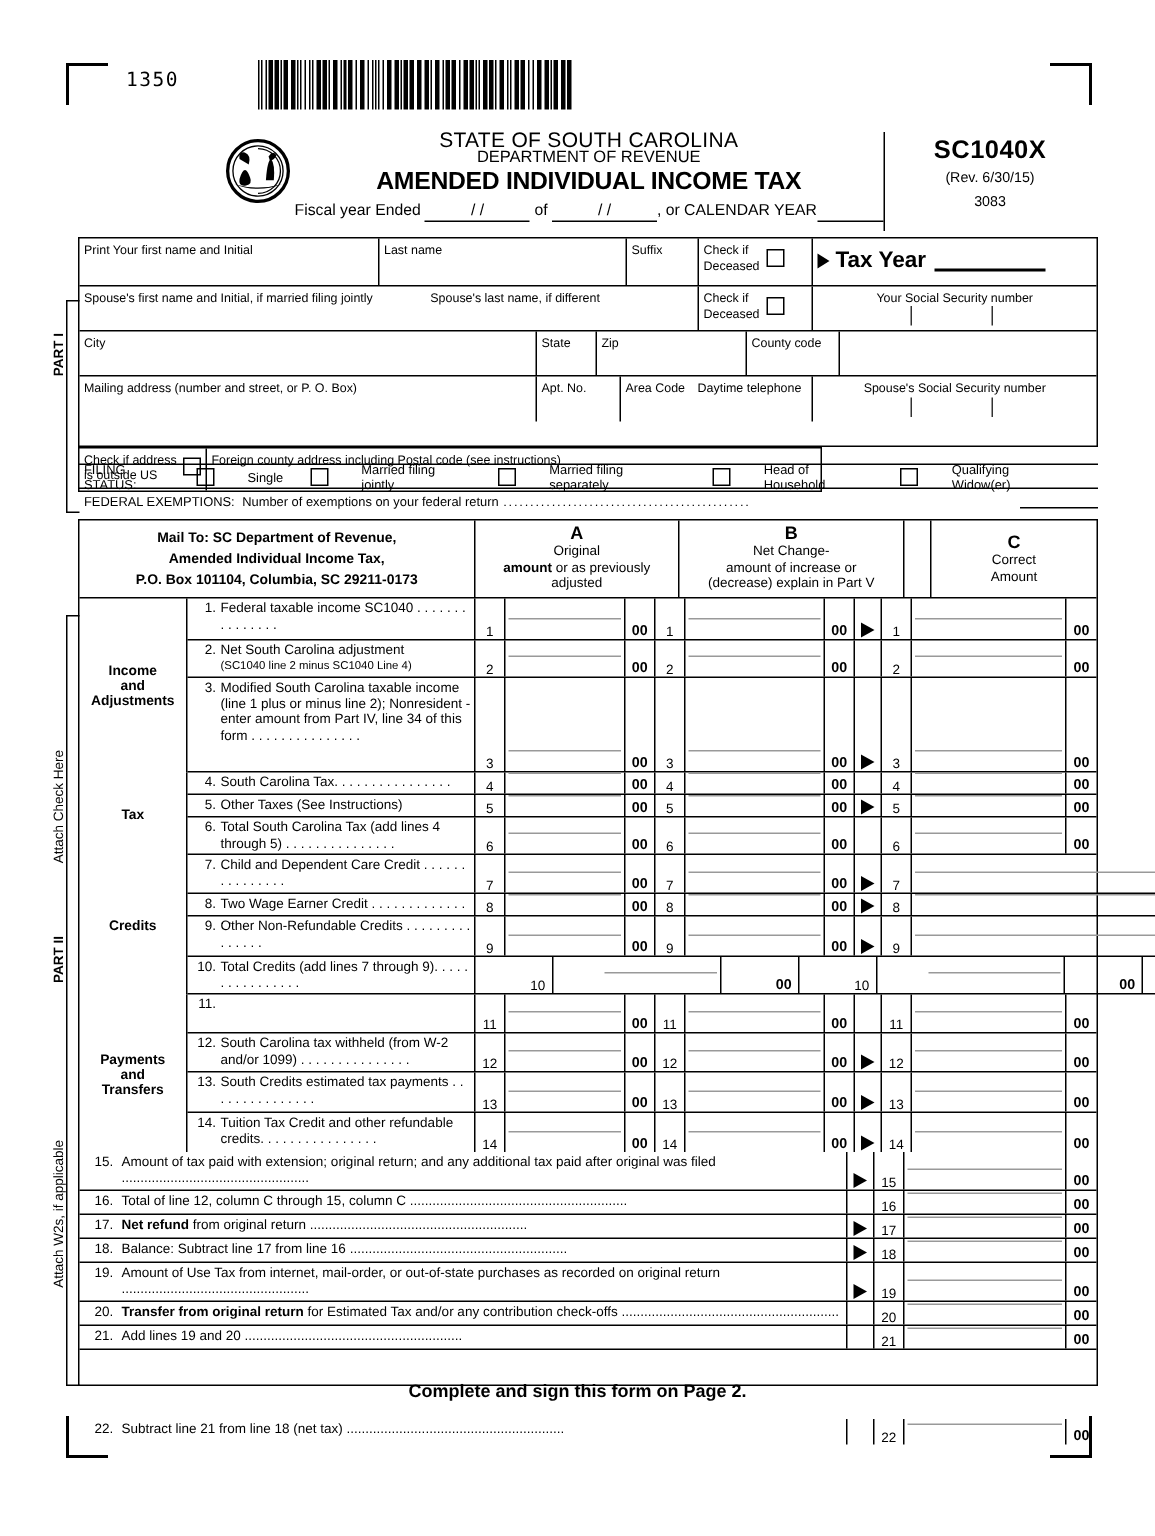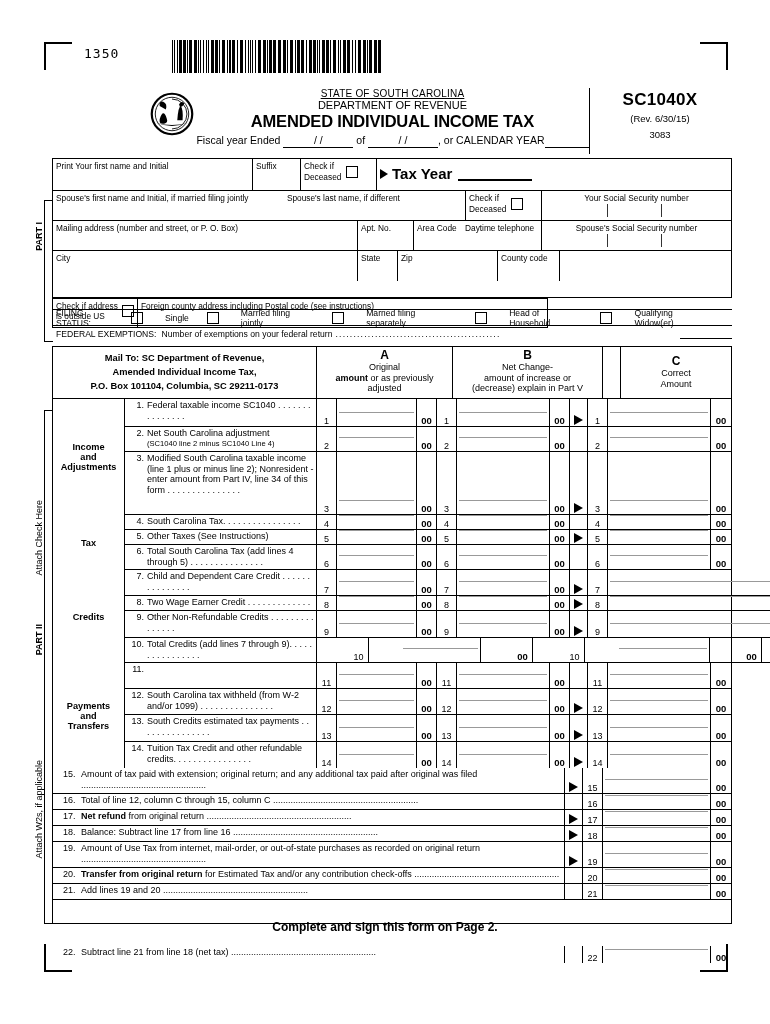--- a/index.html
+++ b/index.html
@@ -16,21 +16,21 @@
   .formnum{position:absolute;left:84px;top:46px;font-family:"DejaVu Sans Mono",monospace;font-size:13px;letter-spacing:1px;}
 
   
   .barcode{position:absolute;left:172px;top:40px;width:210px;height:33px;display:flex;align-items:stretch;}
   .barcode i{display:block;height:100%;background:#000;}
 
   
   .hdr{position:absolute;left:150px;top:88px;width:580px;height:66px;display:flex;}
   .seal{width:44px;height:44px;margin-top:4px;flex:0 0 44px;}
   .hdrtext{flex:1;text-align:center;padding-left:2px;}
-  .hdr .l1{font-size:10px;letter-spacing:.2px;line-height:11px;text-decoration:underline;}
+  .hdr .l1{font-size:14px;letter-spacing:.2px;line-height:11px;}
   .hdr .l2{font-size:11px;line-height:13px;}
   .hdr .l3{font-size:16.5px;font-weight:bold;line-height:19px;letter-spacing:-0.2px;}
   .hdr .l4{font-size:10.5px;line-height:14px;margin-top:2px;white-space:nowrap;}
   .hdr .l4 u{text-decoration:none;border-bottom:1px solid #000;display:inline-block;}
   .hdrright{flex:0 0 140px;border-left:1.5px solid #000;text-align:center;padding-top:2px;}
   .hdrright .f1{font-size:17px;font-weight:bold;letter-spacing:.3px;}
   .hdrright .f2{font-size:9.5px;margin-top:3px;}
   .hdrright .f3{font-size:9.5px;margin-top:5px;}
 
   
@@ -219,20 +219,21 @@
   <div class="vline" style="left:44px;top:200px;height:142px;"></div>
   <div class="vtick" style="left:44px;top:200px;width:9px;"></div>
   <div class="vtick" style="left:44px;top:341px;width:9px;"></div>
   <div class="vline" style="left:44px;top:410px;height:514px;"></div>
   <div class="vtick" style="left:44px;top:410px;width:9px;"></div>
   <div class="vtick" style="left:44px;top:923px;width:9px;"></div>
 
   <div class="tbl" id="idbox">
     <div class="row r1">
       <div class="cell" style="flex:0 0 200px"><span class="lbl">Print Your first name and Initial</span></div>
+      <div class="cell" style="flex:0 0 165px"><span class="lbl">Last name</span></div>
       <div class="cell" style="flex:0 0 48px"><span class="lbl">Suffix</span></div>
       <div class="cell" style="flex:0 0 76px">
         <div class="chkdec">
           <span>
             <span style="display:block">Check if</span>
             <span style="display:block">Deceased</span>
           </span>
           <span class="sqbox"></span>
         </div>
       </div>
@@ -261,43 +262,43 @@
       <div class="cell" style="flex:1">
         <div class="ssn">
           <span>Your  Social Security number</span>
           <span class="ssnmarks">
               <span style="left:62px"></span>
               <span style="left:116px"></span>
             </span>
         </div>
       </div>
     </div>
+    <div class="row r4">
+      <div class="cell" style="flex:0 0 305px"><span class="lbl">City</span></div>
+      <div class="cell" style="flex:0 0 40px"><span class="lbl">State</span></div>
+      <div class="cell" style="flex:0 0 100px"><span class="lbl">Zip</span></div>
+      <div class="cell" style="flex:0 0 62px"><span class="lbl">County code</span></div>
+      <div class="cell" style="flex:1"></div>
+    </div>
     <div class="row r3">
       <div class="cell" style="flex:0 0 305px"><span class="lbl">Mailing address (number and street, or P. O. Box)</span></div>
       <div class="cell" style="flex:0 0 56px"><span class="lbl">Apt. No.</span></div>
       <div class="cell" style="flex:0 0 128px">
         <span class="lbl">Area Code</span>
         <span class="lbl" style="margin-left:6px">Daytime telephone</span>
       </div>
       <div class="cell" style="flex:1">
         <div class="ssn">
           <span>Spouse's Social Security number</span>
           <span class="ssnmarks">
               <span style="left:62px"></span>
               <span style="left:116px"></span>
             </span>
         </div>
       </div>
-    </div>
-    <div class="row r4">
-      <div class="cell" style="flex:0 0 305px"><span class="lbl">City</span></div>
-      <div class="cell" style="flex:0 0 40px"><span class="lbl">State</span></div>
-      <div class="cell" style="flex:0 0 100px"><span class="lbl">Zip</span></div>
-      <div class="cell" style="flex:0 0 62px"><span class="lbl">County code</span></div>
-      <div class="cell" style="flex:1"></div>
     </div>
   </div>
 
   <div class="tbl" id="foreignbox">
     <div class="row" style="height:100%;border-bottom:none">
       <div class="cell" style="flex:0 0 85px">
         <div class="outus">
           <span>
             <span style="display:block">Check if address</span>
             <span style="display:block">is outside US</span>

